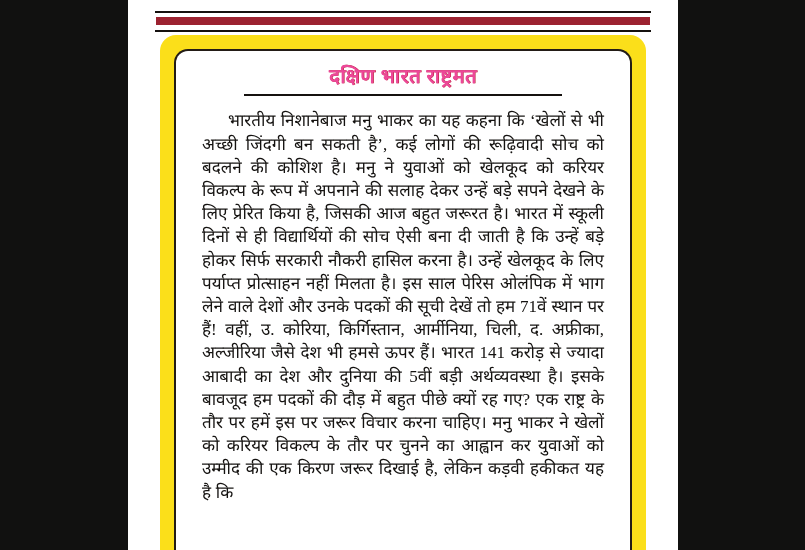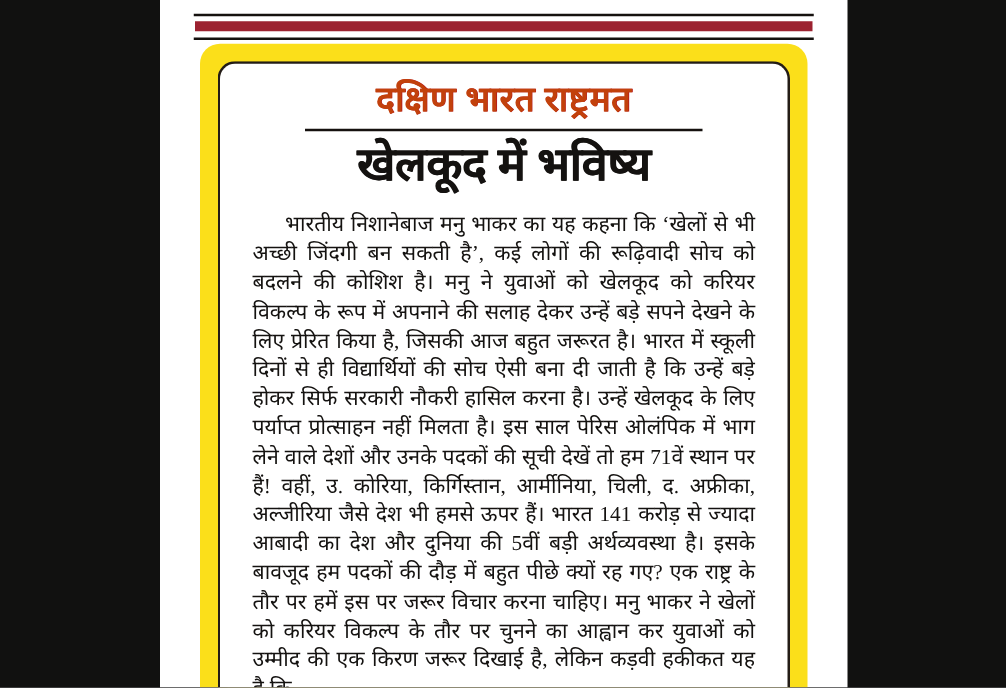--- a/index.html
+++ b/index.html
@@ -91,24 +91,24 @@
     left: 0;
     top: 0;
     right: 0;
     bottom: 0;
     padding: 14px 26px 0 26px;
     box-sizing: border-box;
   }
 
   #masthead {
     text-align: center;
-    color: #c2410c;
+    color: #ec4899;
     font-family: "Liberation Serif", "DejaVu Serif", serif;
     font-weight: bold;
-    font-size: 28px;
+    font-size: 20px;
     line-height: 1.12;
     letter-spacing: 0.5px;
     white-space: nowrap;
     margin: 0;
     padding: 0 0 4px 0;
     text-shadow: 0.5px 0 0 #b3141f;
   }
 
   #masthead-rule {
     width: 318px;
@@ -158,21 +158,20 @@
     </div>
 
     <div id="frame">
       <div id="frame-inner">
         <div id="content">
 
           <h1 id="masthead">दक्षिण भारत राष्ट्रमत</h1>
 
           <div id="masthead-rule"></div>
 
-          <h2 id="headline">खेलकूद में भविष्य</h2>
 
           <p id="article">भारतीय निशानेबाज मनु भाकर का यह कहना कि ‘खेलों से भी अच्छी जिंदगी बन सकती है’, कई लोगों की रूढ़िवादी सोच को बदलने की कोशिश है। मनु ने युवाओं को खेलकूद को करियर विकल्प के रूप में अपनाने की सलाह देकर उन्हें बड़े सपने देखने के लिए प्रेरित किया है, जिसकी आज बहुत जरूरत है। भारत में स्कूली दिनों से ही विद्यार्थियों की सोच ऐसी बना दी जाती है कि उन्हें बड़े होकर सिर्फ सरकारी नौकरी हासिल करना है। उन्हें खेलकूद के लिए पर्याप्त प्रोत्साहन नहीं मिलता है। इस साल पेरिस ओलंपिक में भाग लेने वाले देशों और उनके पदकों की सूची देखें तो हम 71वें स्थान पर हैं! वहीं, उ. कोरिया, किर्गिस्तान, आर्मीनिया, चिली, द. अफ्रीका, अल्जीरिया जैसे देश भी हमसे ऊपर हैं। भारत 141 करोड़ से ज्यादा आबादी का देश और दुनिया की 5वीं बड़ी अर्थव्यवस्था है। इसके बावजूद हम पदकों की दौड़ में बहुत पीछे क्यों रह गए? एक राष्ट्र के तौर पर हमें इस पर जरूर विचार करना चाहिए। मनु भाकर ने खेलों को करियर विकल्प के तौर पर चुनने का आह्वान कर युवाओं को उम्मीद की एक किरण जरूर दिखाई है, लेकिन कड़वी हकीकत यह है कि</p>
 
         </div>
       </div>
     </div>
 
   </div>
 </div>
 

